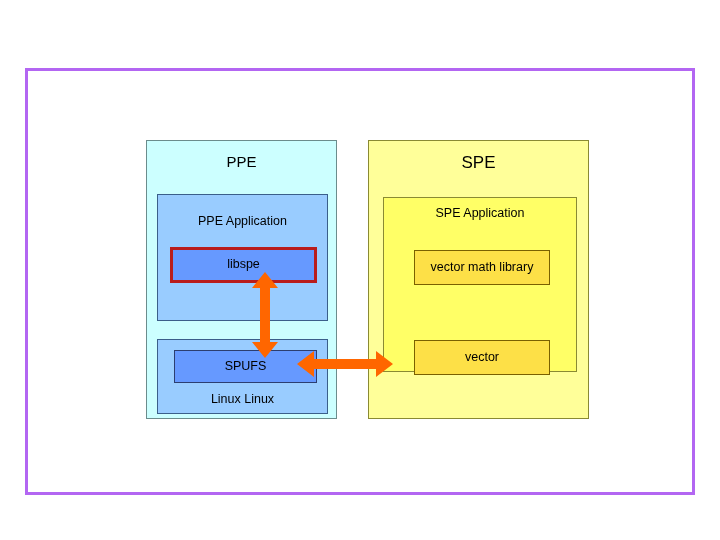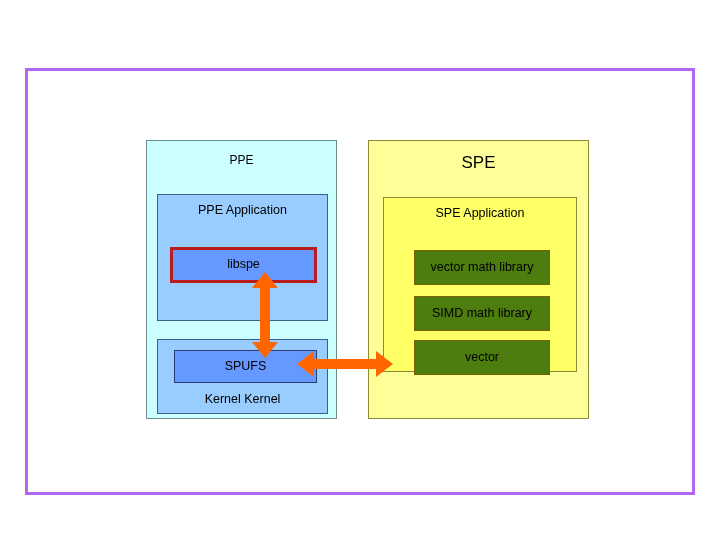--- a/index.html
+++ b/index.html
@@ -52,35 +52,36 @@
   
   #ppe-box {
     left: 146px;
     top: 140px;
     width: 191px;
     height: 279px;
     background: #ccffff;
     border: 1px solid #6b8c8c;
   }
   #ppe-box > .box-title {
-    font-size: 12px;
+    font-size: 15px;
     padding-top: 13px;
   }
 
   #ppe-application-box {
     left: 10px;
     top: 53px;
     width: 171px;
     height: 127px;
     background: #99ccff;
     border: 1px solid #3b5f8a;
   }
   #ppe-application-box > .box-title {
     font-size: 12.5px;
     padding-top: 9px;
+    margin-top: 11px;
   }
 
   #libspe-box {
     left: 12px;
     top: 52px;
     width: 147px;
     height: 36px;
     background: #6699ff;
     border: 3px solid #b91c1c;
     display: flex;
@@ -148,21 +149,21 @@
   }
   #spe-application-box > .box-title {
     font-size: 12.5px;
     padding-top: 9px;
   }
 
   .lib-box {
     left: 30px;
     width: 136px;
     height: 35px;
-    background: #4d7c0f;
+    background: #fde047;
     border: 1px solid #7a6000;
     display: flex;
     align-items: center;
     justify-content: flex-start;
   }
   .lib-box > .box-title {
     font-size: 12.5px;
   }
   #lib-vector-math  { top: 52px; }
   #lib-simd-math    { top: 98px; }
@@ -201,37 +202,34 @@
 
       <div class="box" id="libspe-box">
         <span class="box-title">libspe</span>
       </div>
     </div>
 
     <div class="box" id="linux-kernel-box">
       <div class="box" id="spufs-box">
         <span class="box-title">SPUFS</span>
       </div>
-      <span class="kernel-label">Kernel Kernel</span>
+      <span class="kernel-label">Linux Linux</span>
     </div>
   </div>
 
   <div class="box" id="spe-box">
     <span class="box-title">SPE</span>
 
     <div class="box" id="spe-application-box">
       <span class="box-title">SPE Application</span>
 
       <div class="box lib-box" id="lib-vector-math">
         <span class="box-title">vector math library</span>
       </div>
 
-      <div class="box lib-box" id="lib-simd-math">
-        <span class="box-title">SIMD math library</span>
-      </div>
 
       <div class="box lib-box" id="lib-newlib">
         <span class="box-title">vector</span>
       </div>
     </div>
   </div>
 
   <svg class="arrow-svg" id="arrow-vertical-libspe-spufs" viewBox="0 0 32 86">
     <polygon points="16,0 29,16 21,16 21,70 29,70 16,86 3,70 11,70 11,16 3,16" fill="#ff6600"></polygon>
   </svg>

